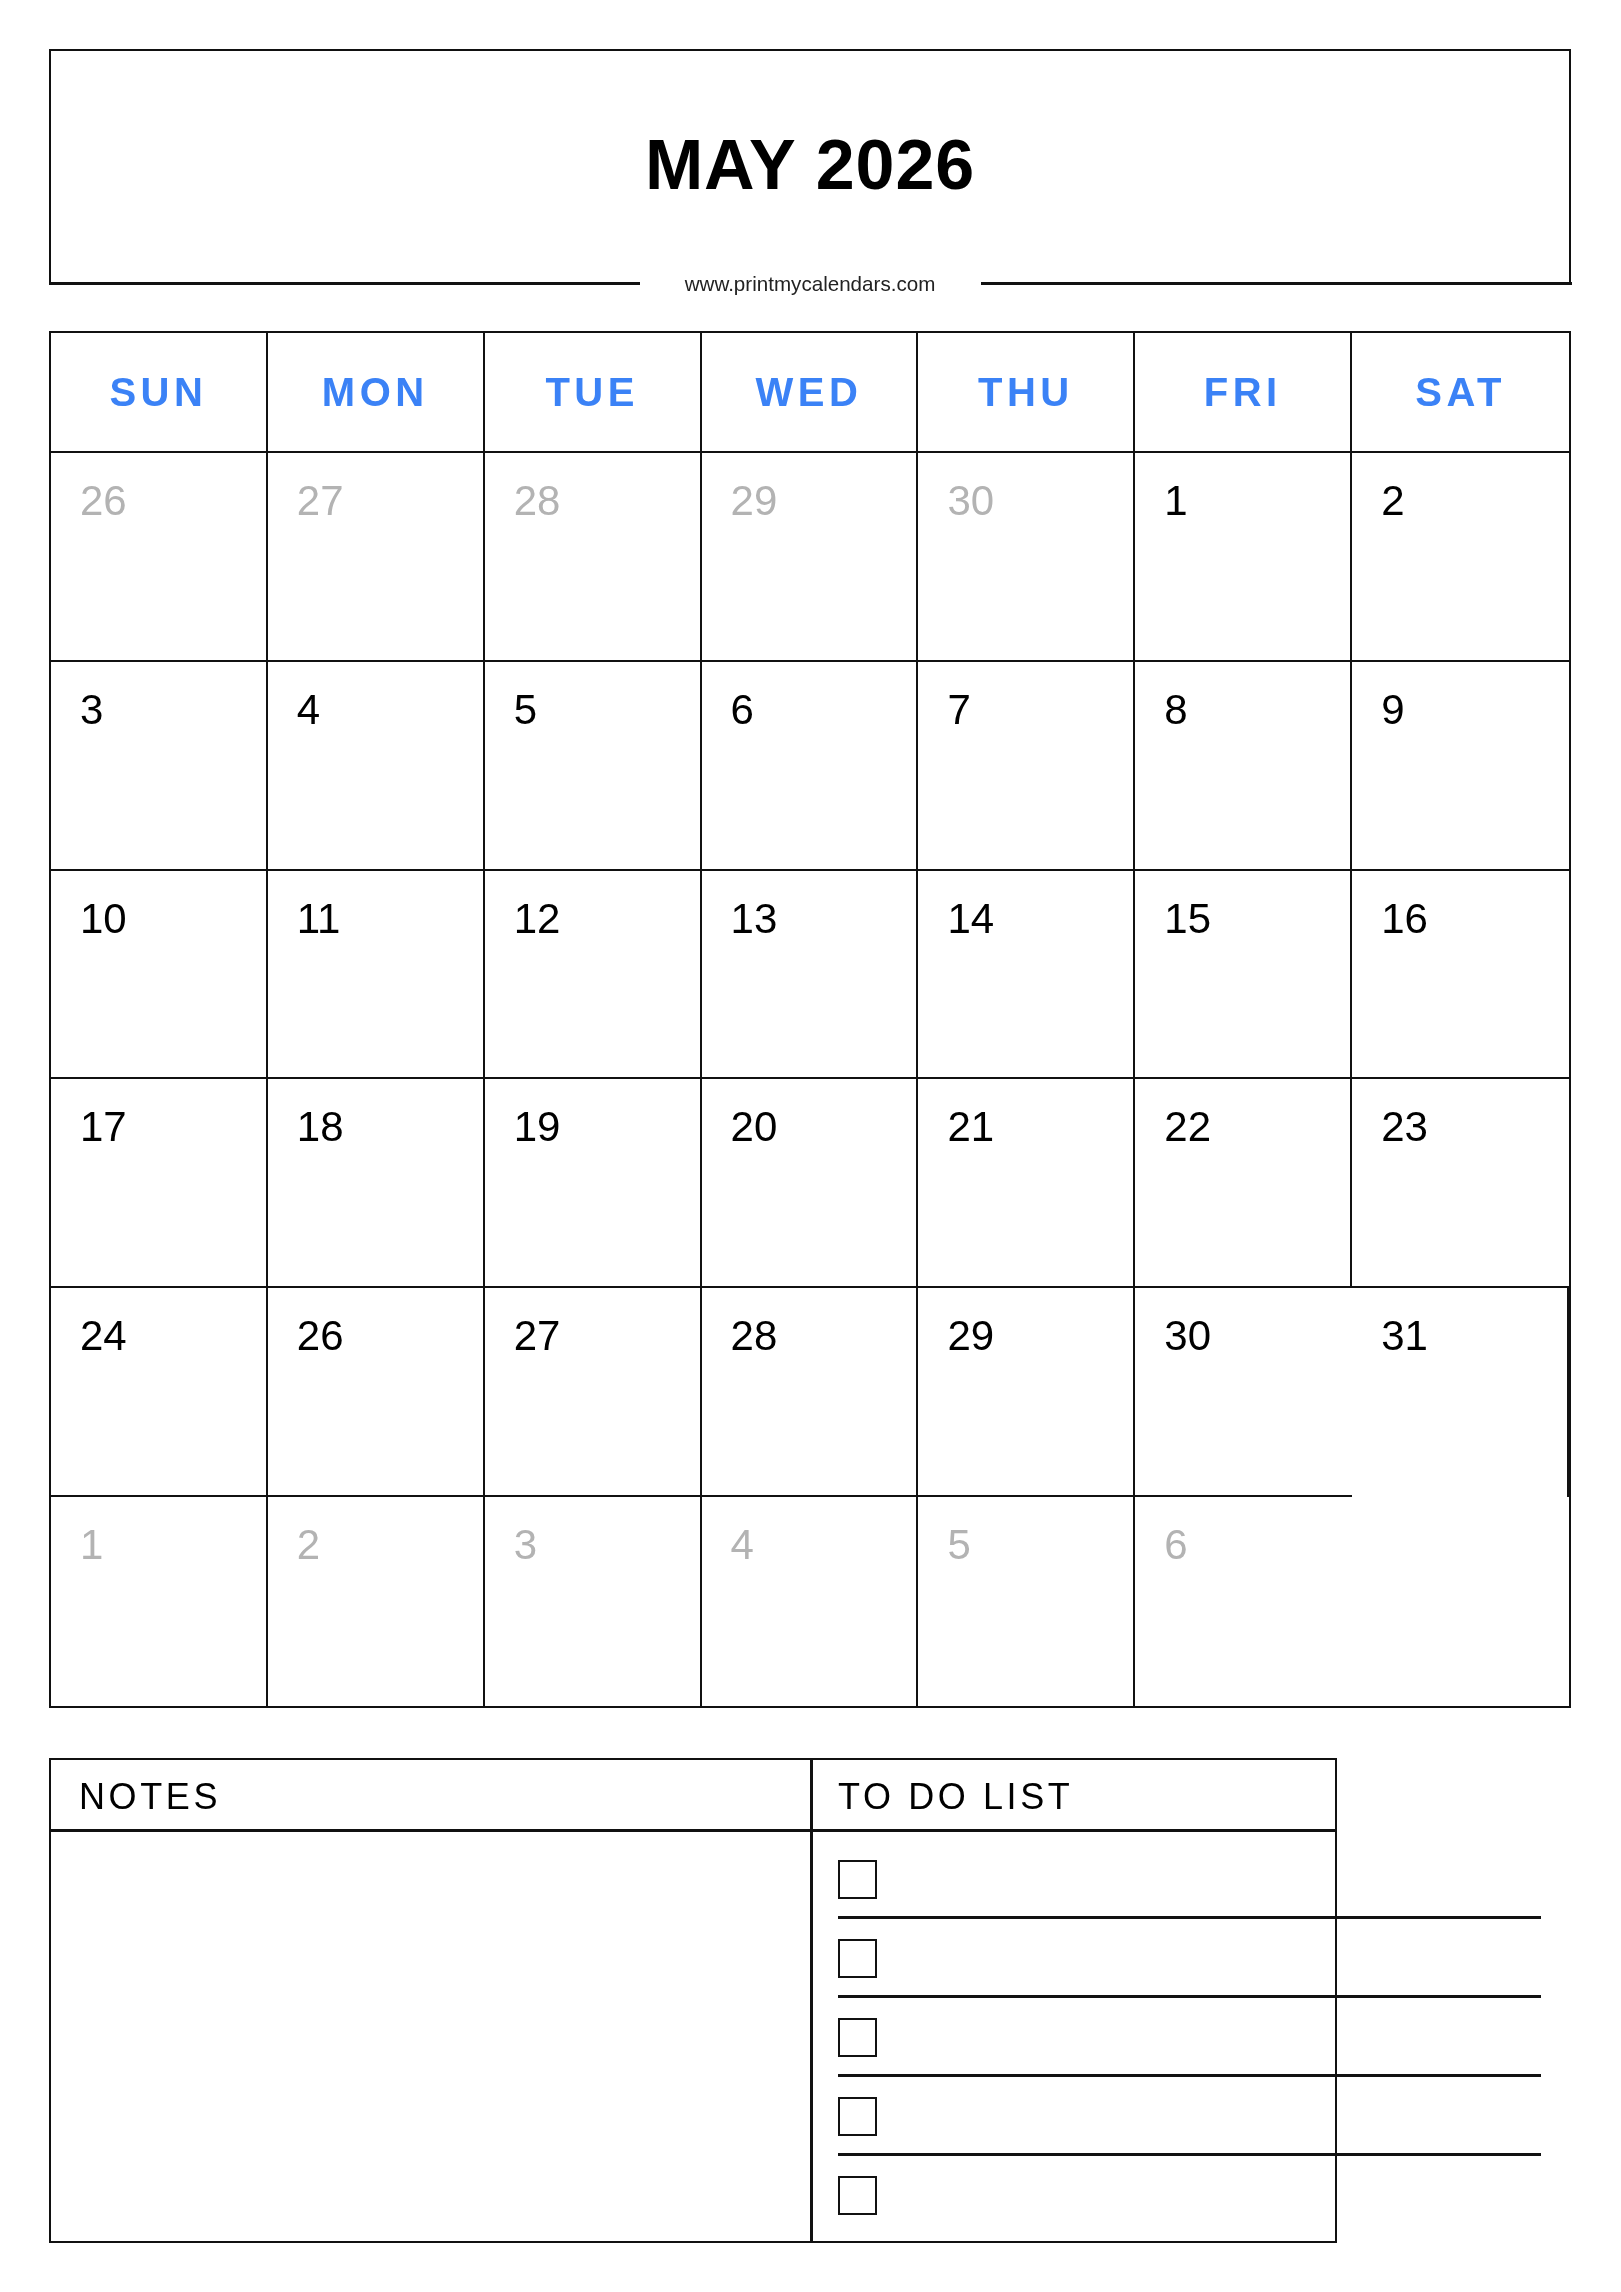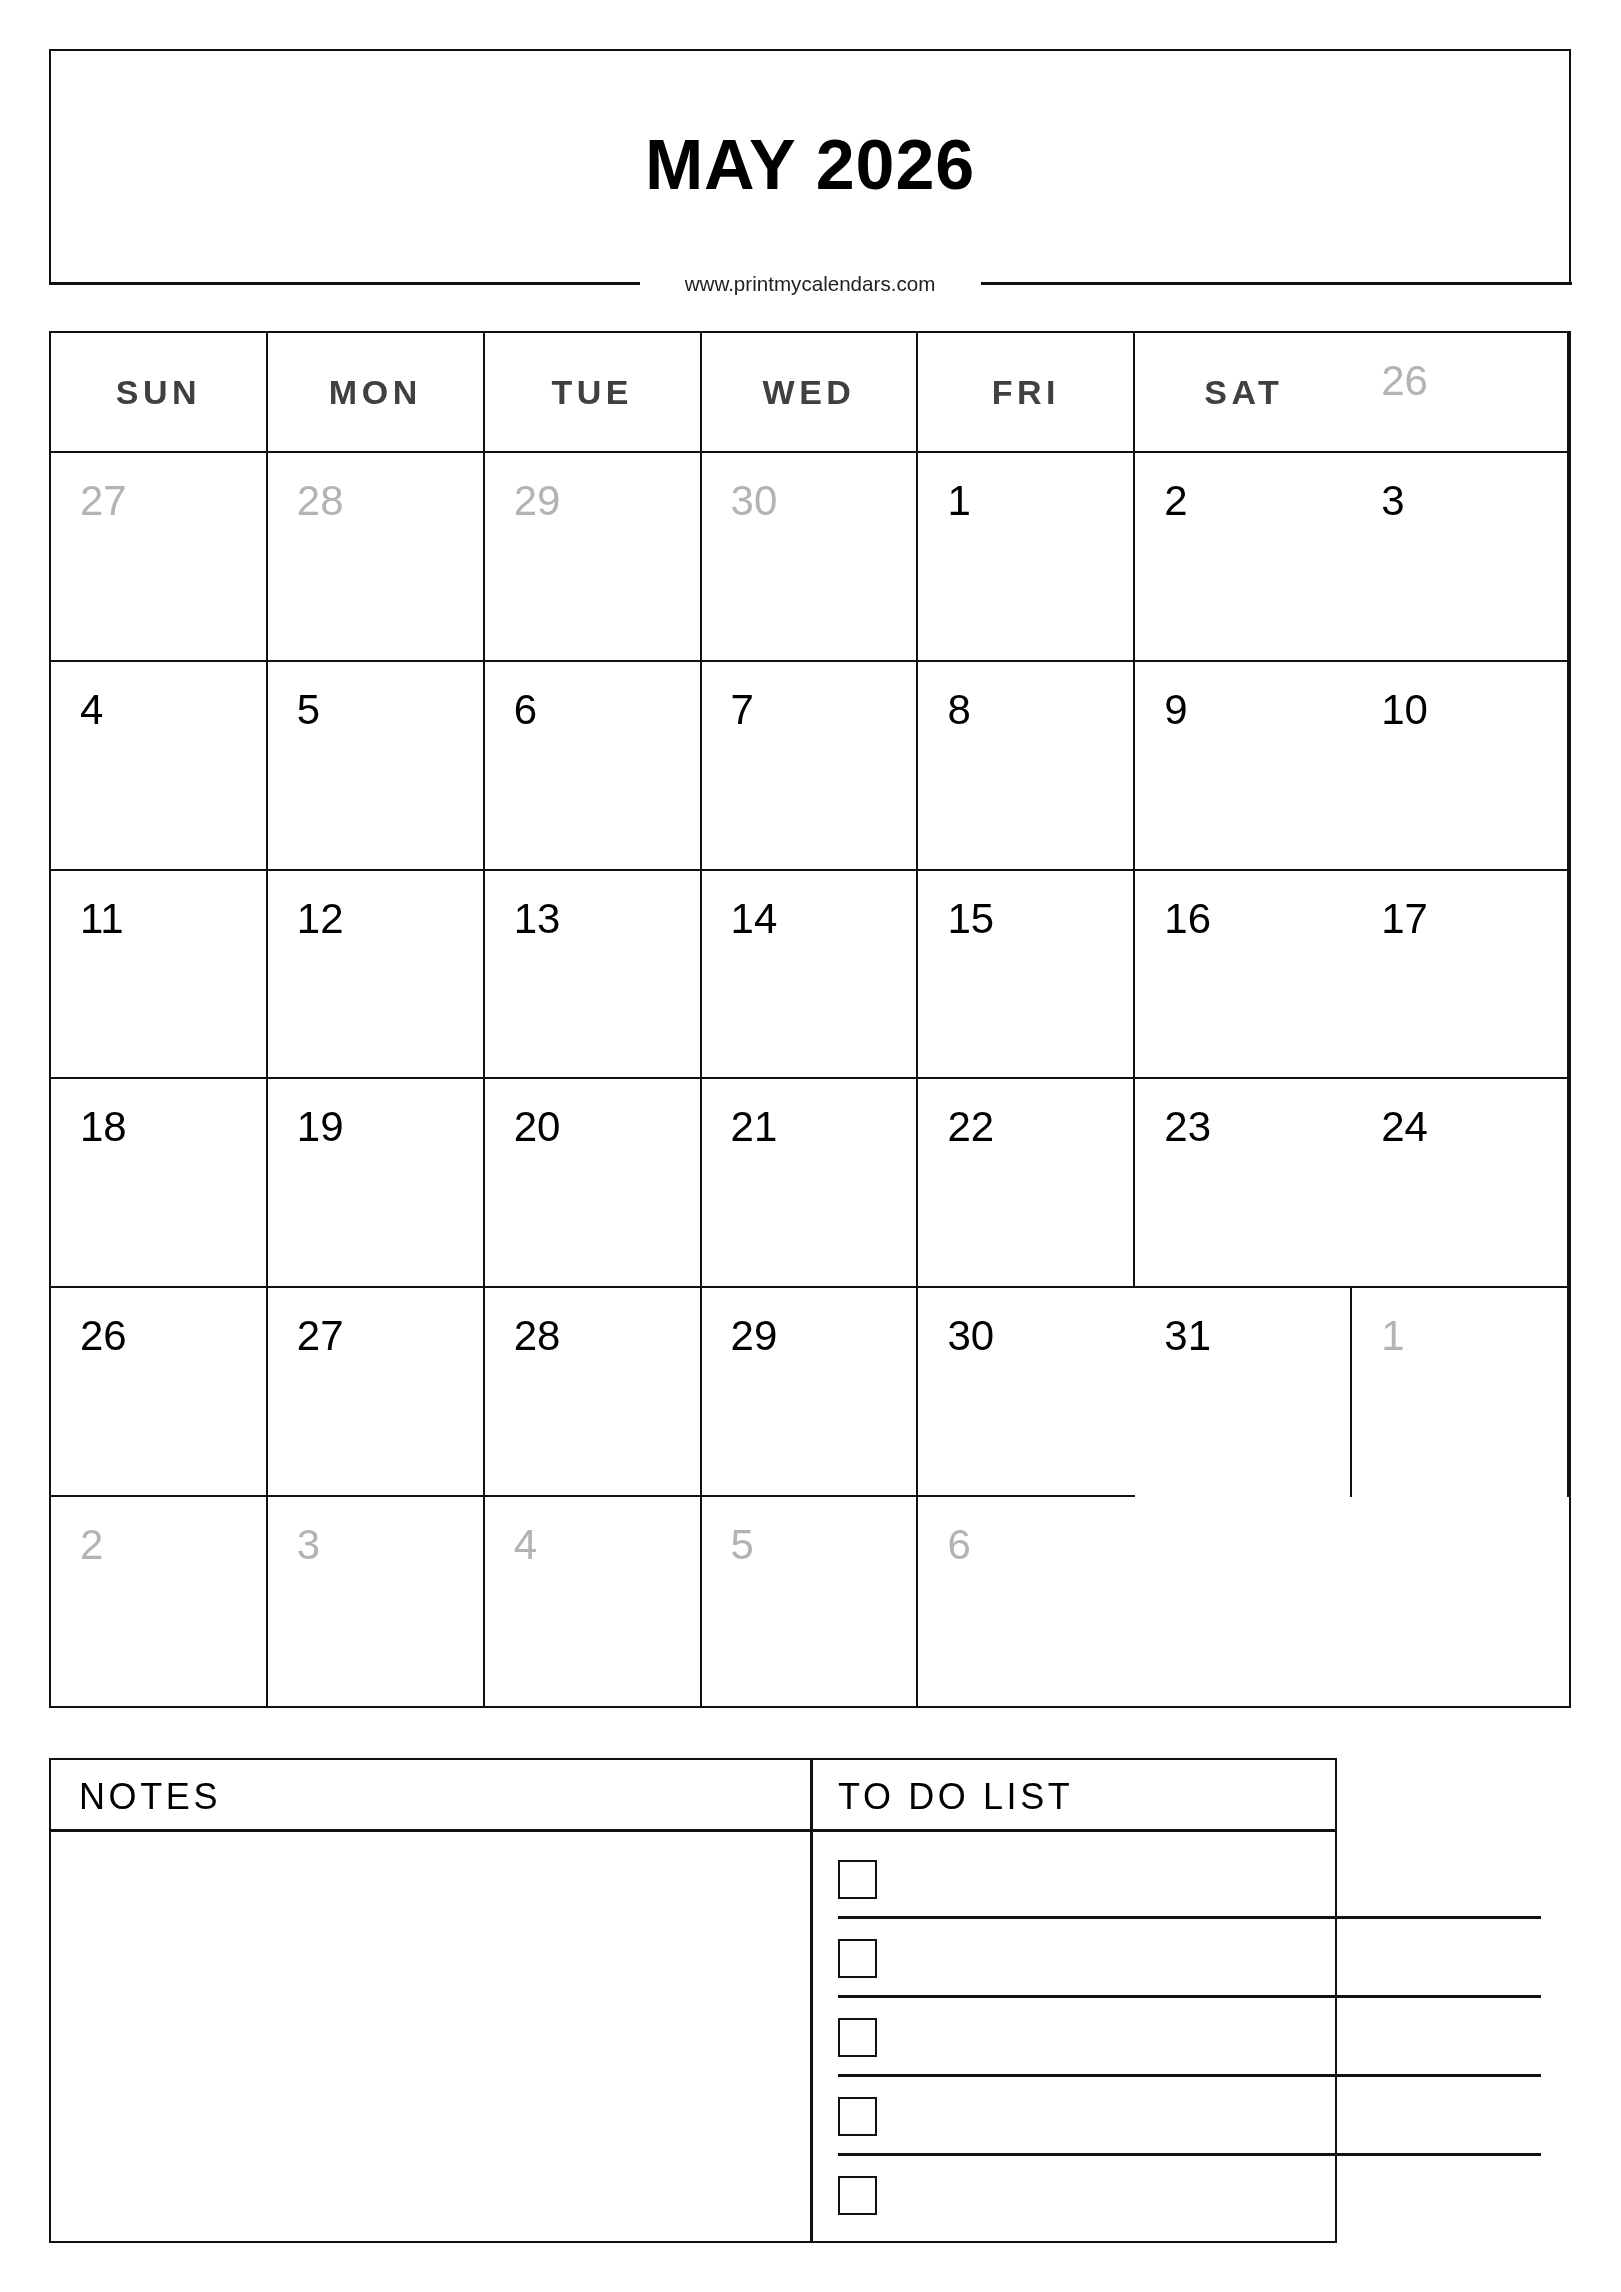--- a/index.html
+++ b/index.html
@@ -31,21 +31,21 @@
     box-sizing: border-box; border: 2.7px solid #111;
     display: grid;
     grid-template-columns: repeat(7, 1fr);
     grid-template-rows: 120px repeat(6, 1fr);
   }
   .grid > div { box-sizing: border-box; border-right: 2.7px solid #111; border-bottom: 2.7px solid #111; position: relative; }
   .grid > div.last-col { border-right: none; }
   .grid > div.last-row { border-bottom: none; }
   .dayhead {
     display: flex; align-items: center; justify-content: center;
-    font-size: 34px; font-weight: bold; letter-spacing: 4.5px; color: #404040;
+    font-size: 40px; font-weight: bold; letter-spacing: 4.5px; color: #3b82f6;
   }
   .daynum {
     position: absolute; left: 29px; top: 25px; font-size: 42px; line-height: 45px; color: #000;
   }
   .daynum.muted { color: #b3b3b3; }
 
   .notes-box {
     position: absolute; left: 49px; top: 1758px; width: 1288px; height: 485px;
     box-sizing: border-box; border: 2.7px solid #111;
   }
@@ -76,20 +76,21 @@
 <div class="title-bottom-left"></div>
 <div class="title-bottom-right"></div>
 <div class="title-text">MAY 2026</div>
 <div class="website">www.printmycalendars.com</div>
 
 <div class="grid" id="grid">
     <div class="dayhead">SUN</div>
     <div class="dayhead">MON</div>
     <div class="dayhead">TUE</div>
     <div class="dayhead">WED</div>
+    <div class="dayhead">THU</div>
     <div class="dayhead">FRI</div>
     <div class="dayhead last-col">SAT</div>
     <div class="">
       <span class="daynum muted">26</span>
     </div>
     <div class="">
       <span class="daynum muted">27</span>
     </div>
     <div class="">
       <span class="daynum muted">28</span>

